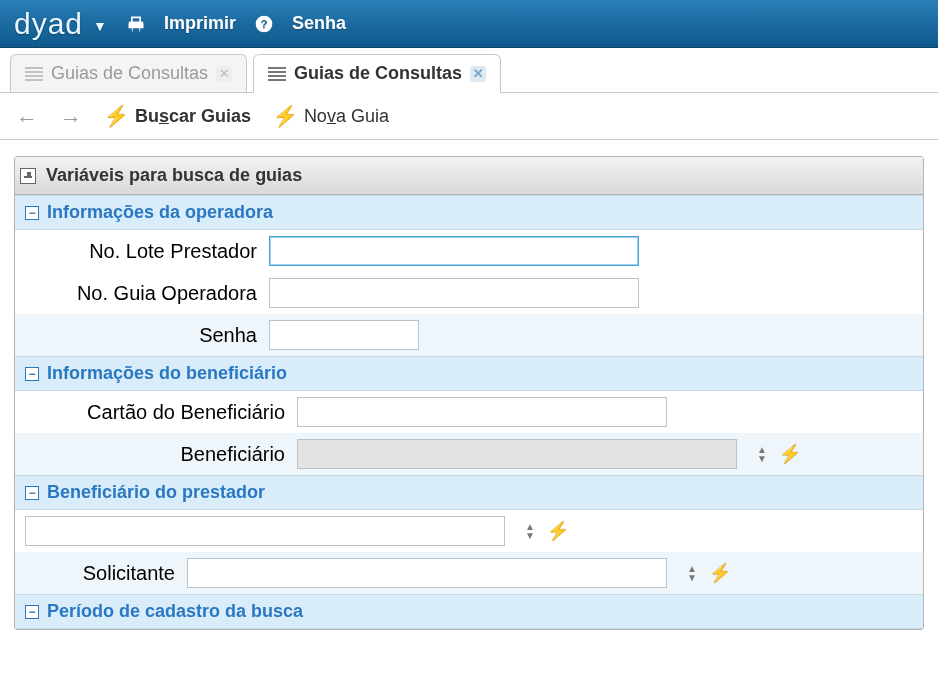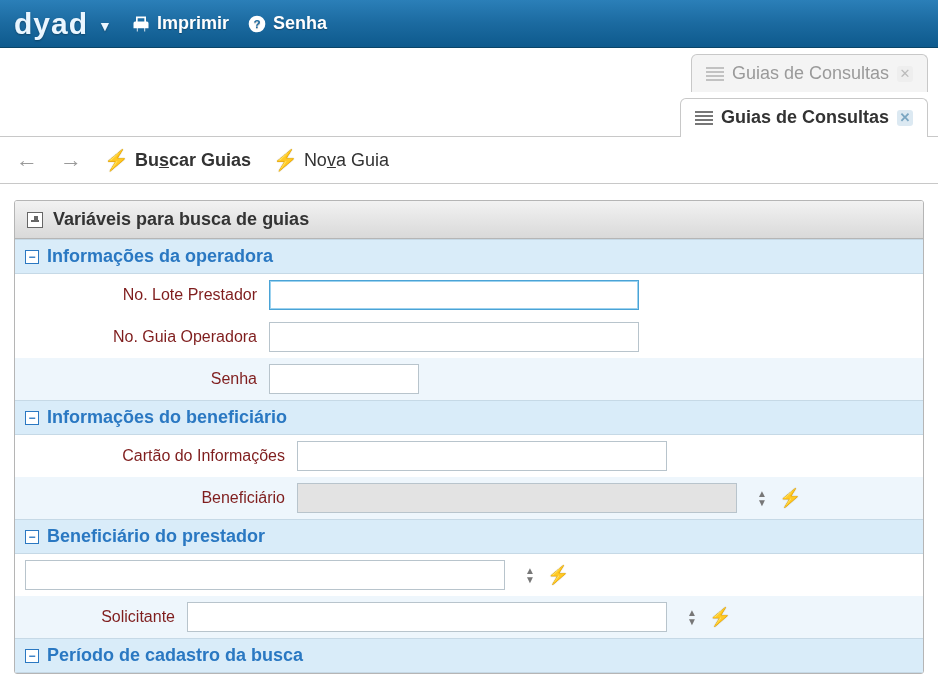--- a/index.html
+++ b/index.html
@@ -17,37 +17,37 @@
       display: flex;
       align-items: center;
       padding: 0 14px;
       gap: 18px;
       color: #fff;
       border-bottom: 1px solid #0a4568;
     }
     .logo {
       font-family: "Trebuchet MS", Arial, sans-serif;
       font-size: 30px;
-      font-weight: bold;
+      font-weight: normal;
       letter-spacing: 1px;
       color: #eaf6ff;
       text-shadow: 0 1px 2px rgba(0,0,0,0.3);
       display:flex;
       align-items:center;
       gap:10px;
     }
     .logo-caret {
       font-size: 14px;
       display:inline-block;
       transform: translateY(2px);
     }
     .header-action {
       display: flex;
       align-items: flex-end;
-      gap: 6px;
+      gap: 18px;
       color: #fff;
       font-size: 18px;
       font-weight: bold;
       cursor: pointer;
       text-shadow: 0 1px 1px rgba(0,0,0,0.3);
     }
     .header-icon {
       display: inline-flex;
       width: 20px;
       height: 20px;
@@ -56,21 +56,20 @@
     }
 
     
     .tab-strip {
       display: flex;
       align-items: flex-end;
       background: #fff;
       padding: 6px 10px 0 10px;
       gap: 6px;
       border-bottom: 1px solid #c8c8c8;
-      flex-direction: column;
     }
     .tab {
       display: flex;
       align-items: center;
       gap: 8px;
       padding: 8px 14px;
       border: 1px solid #c8c8c8;
       border-bottom: none;
       border-radius: 6px 6px 0 0;
       background: #f4f4f4;
@@ -143,21 +142,21 @@
     
     .panel {
       margin: 16px 14px;
       border: 1px solid #b5b5b5;
       border-radius: 3px;
       overflow:hidden;
     }
     .panel-header {
       background: linear-gradient(to bottom, #f2f2f2, #d9d9d9);
       border-bottom: 1px solid #b5b5b5;
-      padding: 8px 12px;
+      padding: 8px 5px;
       display:flex;
       align-items:center;
       gap:10px;
       font-size: 18px;
       font-weight: bold;
       color:#333;
     }
     .panel-header-icon {
       width:16px; height:16px;
       border:1px solid #666;
@@ -205,22 +204,22 @@
       display:flex;
       align-items:center;
       padding: 6px 10px;
       gap: 12px;
       background:#fff;
     }
     .form-row.alt { background:#eef6fc; }
     .form-label {
       width: 232px;
       text-align: right;
-      font-size: 16px;
-      color:#7f1d1d;
+      font-size: 20px;
+      color:#000000;
     }
     .form-input {
       height: 30px;
       border: 1px solid #b8c4cc;
       background:#fff;
       padding: 2px 6px;
       font-size: 16px;
     }
     .form-input.focused { border-color:#4aa3d6; box-shadow:0 0 0 1px #9cd2ef inset; }
     .form-input.readonly { background:#e3e3e3; }
@@ -310,21 +309,21 @@
   <div class="form-row alt">
     <div class="form-label">Senha</div>
     <input class="form-input w-med" value="" style="">
   </div>
 
   <div class="section-head">
     <span class="collapse-box">−</span>
     <span>Informações do beneficiário</span>
   </div>
   <div class="form-row">
-    <div class="form-label" style="width:260px">Cartão do Informações</div>
+    <div class="form-label" style="width:260px">Cartão do Beneficiário</div>
     <input class="form-input w-large" value="" style="">
   </div>
   <div class="form-row alt">
     <div class="form-label" style="width:260px">Beneficiário</div>
     <input class="form-input readonly w-lookup" readonly="" value="" style="">
     <div class="lookup-actions">
       <span class="spinner-icon">
           <span>▲</span>
           <span>▼</span>
         </span>

